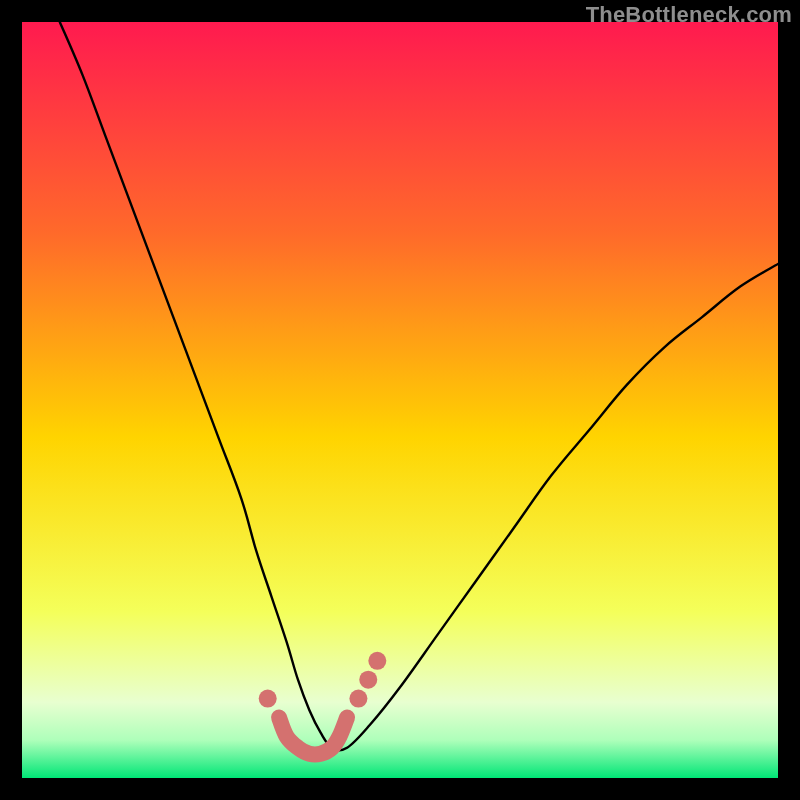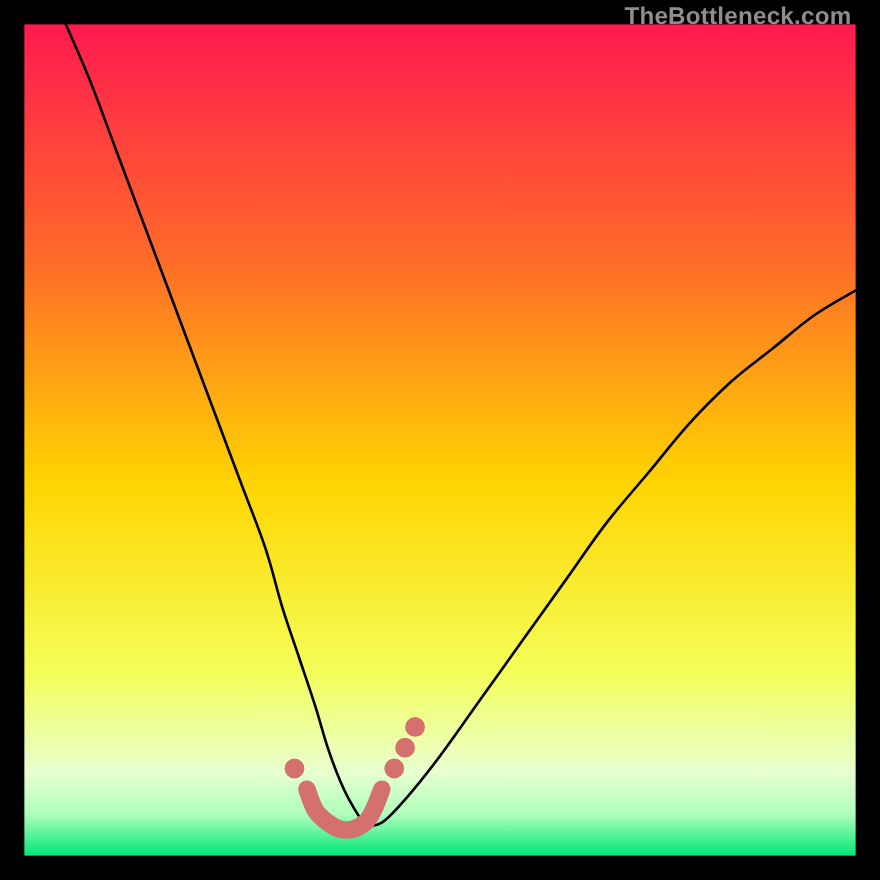--- a/index.html
+++ b/index.html
@@ -21,21 +21,21 @@
   .plot-area {
     position: absolute;
     left: 0;
     top: 0;
     width: 756px;
     height: 756px;
   }
   .watermark {
     position: absolute;
     top: 2px;
-    right: 26px;
+    right: 8px;
     font-family: Arial, Helvetica, sans-serif;
     font-size: 22px;
     font-weight: 600;
     color: #8e8e8e;
     letter-spacing: 0.2px;
     z-index: 10;
     user-select: none;
   }
   svg { display: block; }
 </style>

